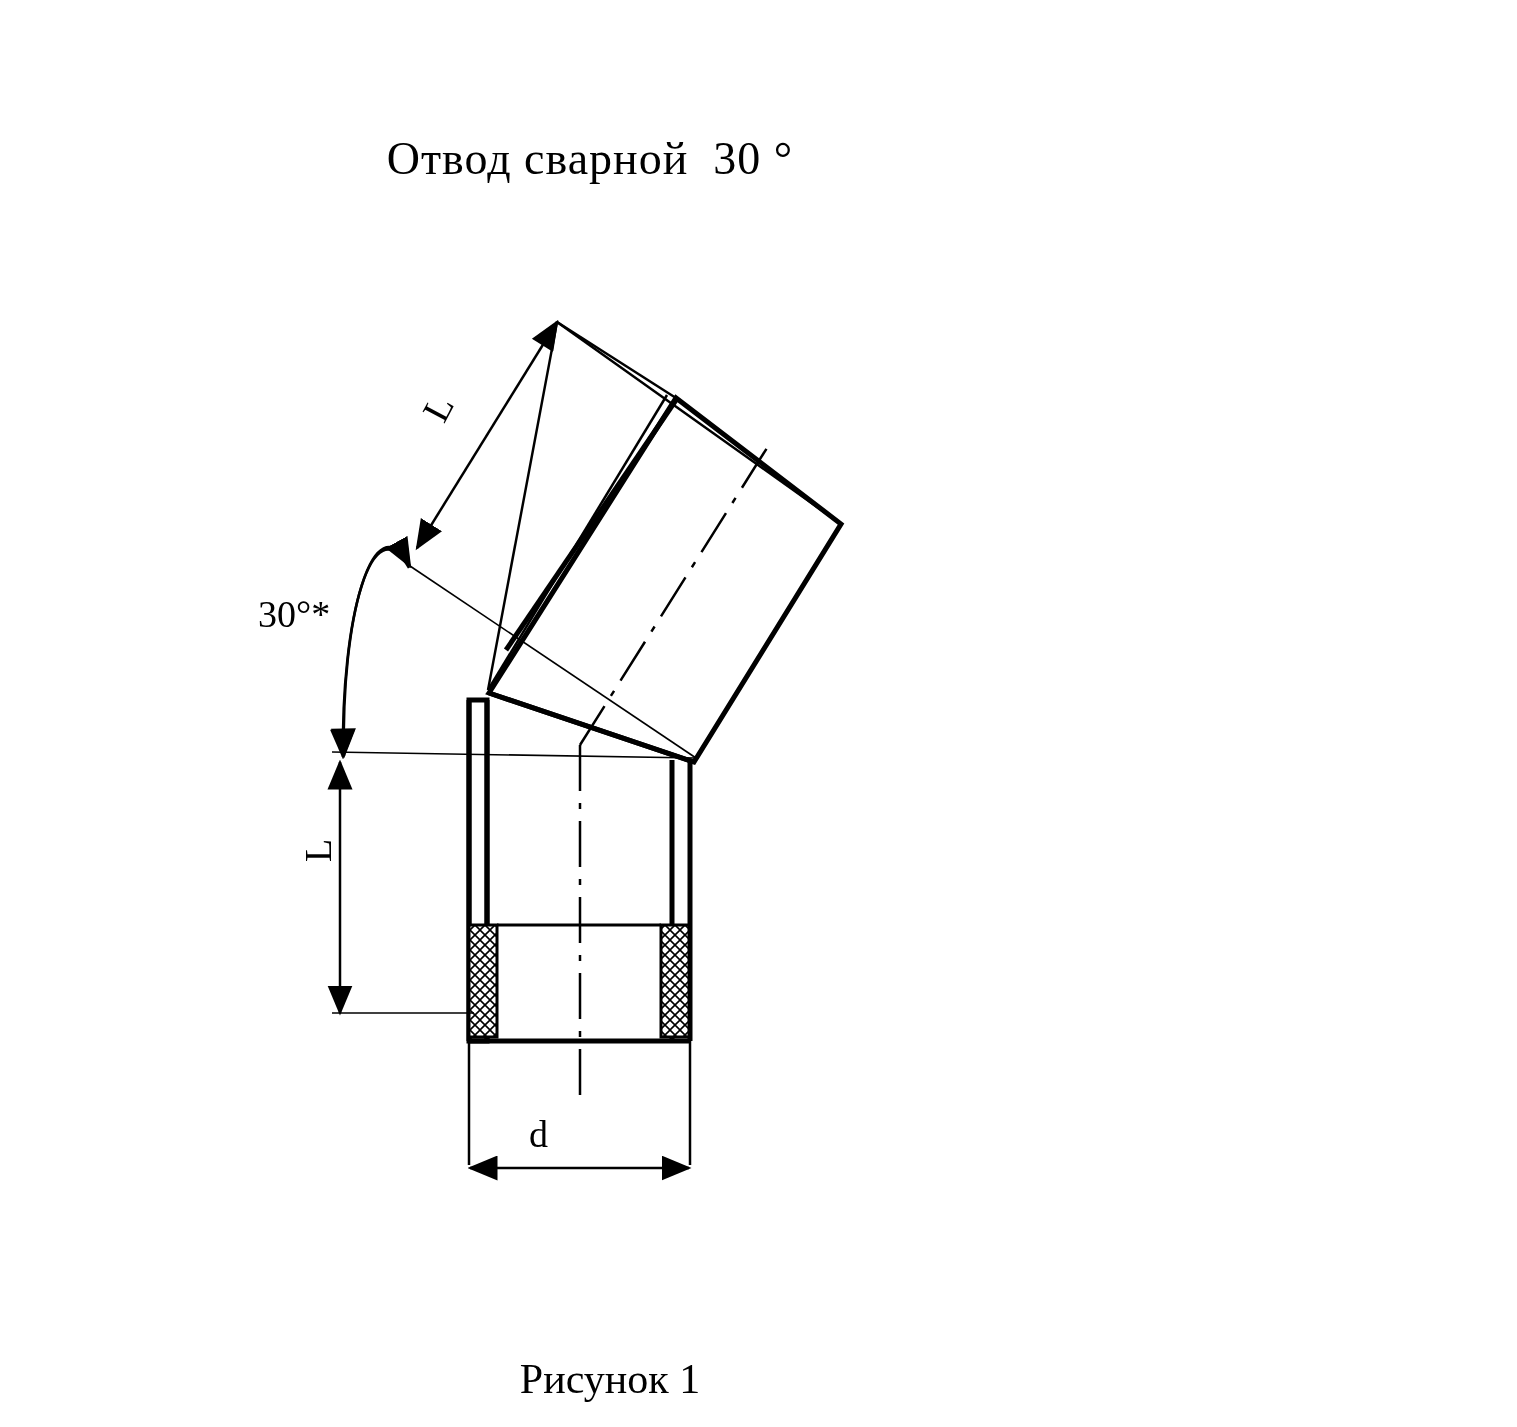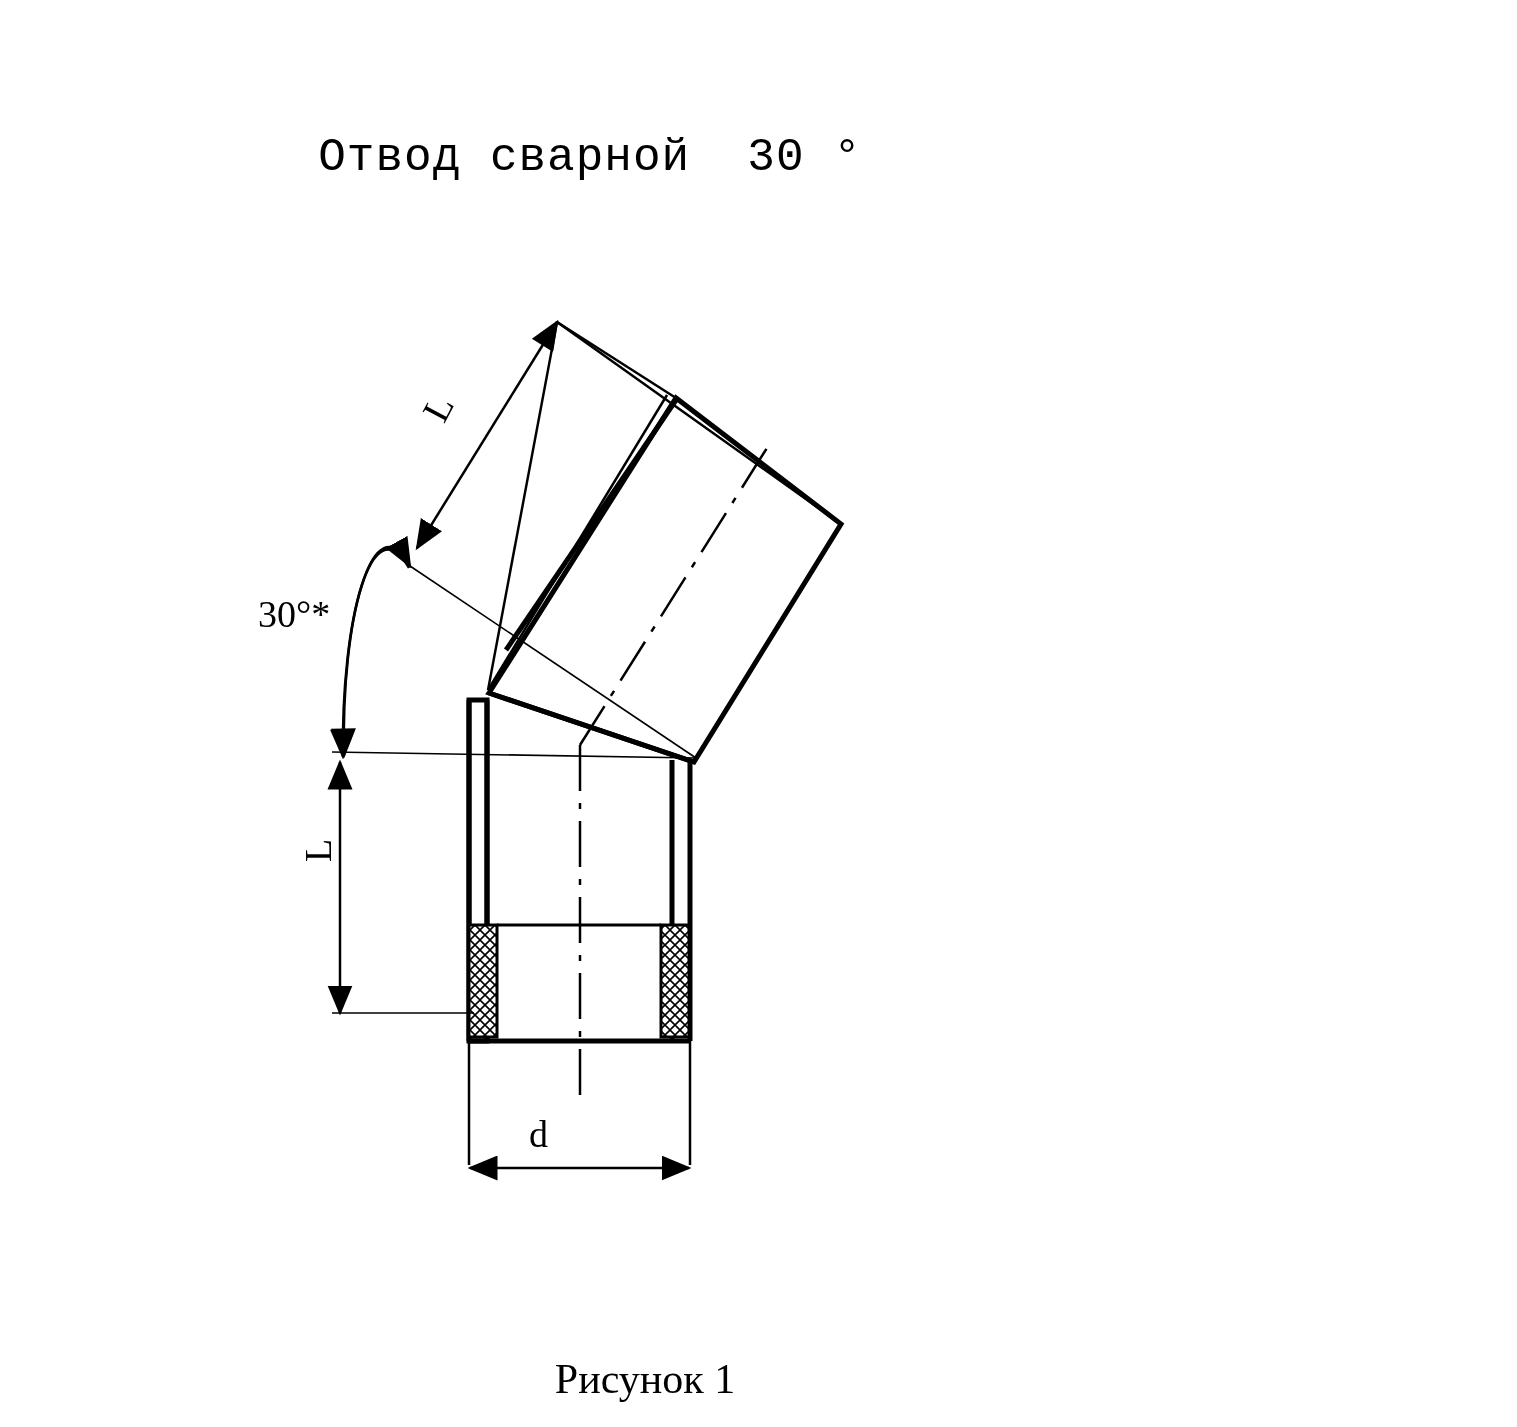--- a/index.html
+++ b/index.html
@@ -21,34 +21,33 @@
     width: 1517px;
     height: 1427px;
   }
   .title {
     position: absolute;
     left: 0;
     top: 132px;
     width: 1180px;
     text-align: center;
     font-size: 46px;
-    font-family: Liberation Mono, monospace;
+    font-family: Liberation Serif, serif;
     letter-spacing: 1px;
     white-space: pre;
   }
   .caption {
     position: absolute;
     left: 0;
     top: 1355px;
     width: 1220px;
     text-align: center;
     font-size: 42px;
     font-family: "Liberation Serif", serif;
     white-space: pre;
-    padding-left: 35px;
   }
   .drawing {
     position: absolute;
     left: 0;
     top: 0;
     width: 1517px;
     height: 1427px;
   }
   .label {
     position: absolute;

